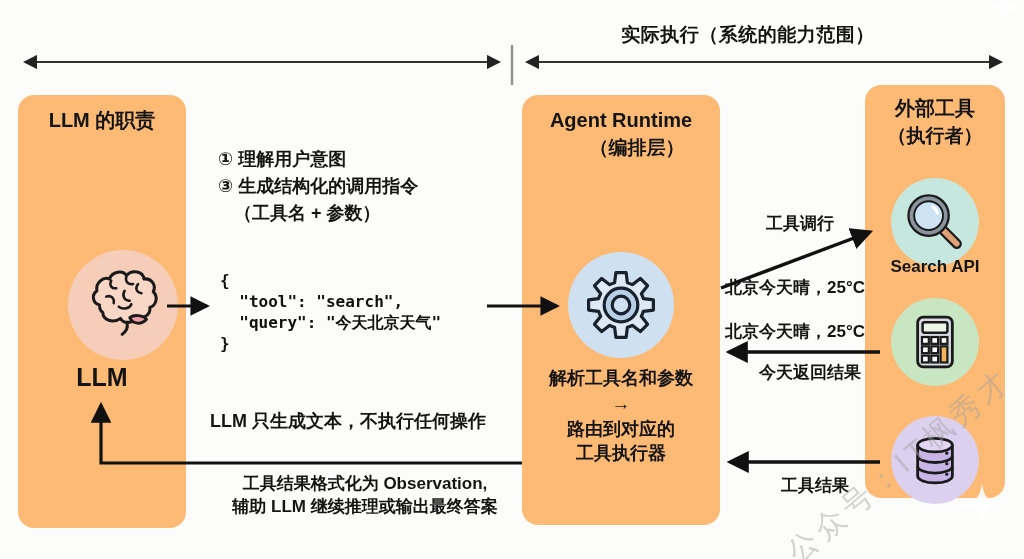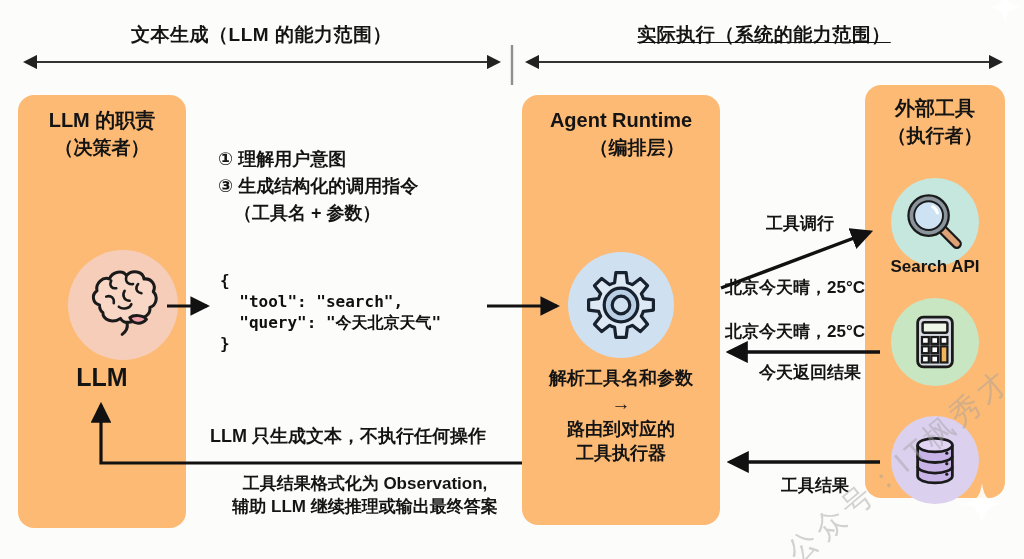--- a/index.html
+++ b/index.html
@@ -23,26 +23,24 @@
   svg.arrow-layer{position:absolute;left:0;top:0;pointer-events:none;}
   .watermark{position:absolute;left:792px;top:536px;transform:rotate(-40deg);transform-origin:0 50%;
              font-size:30px;letter-spacing:5px;color:rgba(160,160,160,.45);font-weight:400;white-space:nowrap;}
   .sparkle{position:absolute;}
 </style>
 </head>
 <body>
 
 <div class="canvas">
 
-  <div class="abs ctr hdr-title" style="left:18px;top:22px;width:487px;">文本生成（LLM 的能力范围）</div>
-  <div class="abs ctr hdr-title" style="left:520px;top:22px;width:488px;text-decoration:underline;">实际执行（系统的能力范围）</div>
+  <div class="abs ctr hdr-title" style="left:504px;top:22px;width:488px;">实际执行（系统的能力范围）</div>
 
   <div class="panel" style="left:18px;top:95px;width:168px;height:433px;">
     <div class="panel-title" style="top:12px;">LLM 的职责</div>
-    <div class="panel-sub" style="top:40px;">（决策者）</div>
     <div class="icon-circle" style="left:50px;top:155px;width:110px;height:110px;background:#f6cdb9;">
       <svg width="84" height="84" viewBox="0 0 100 100">
         <path d="M22,50 C14,48 12,38 19,33 C17,24 26,16 34,19 C37,10 50,8 54,15 C61,7 74,10 75,19
                  C84,18 90,27 86,34 C92,40 90,50 82,53 C83,61 75,67 68,64 C63,72 51,73 47,66
                  C38,72 26,68 26,59 C23,57 22,53 22,50 Z" fill="#f8d7c6" stroke="#1a1a1a" stroke-width="3.6" stroke-linejoin="round"></path>
         <path d="M58,65 C61,73 72,74 78,67 C74,62 63,61 58,65 Z" fill="#ef9ea6" stroke="#1a1a1a" stroke-width="3.4" stroke-linejoin="round"></path>
         <path d="M55,72 C56,78 53,82 49,85" fill="none" stroke="#1a1a1a" stroke-width="3.6" stroke-linecap="round"></path>
         <path d="M36,21 C33,27 37,31 42,30 M54,16 C52,23 57,26 62,25 M30,40 C36,38 40,42 39,48
                  M52,33 C48,39 52,45 58,45 M68,25 C64,30 66,35 72,36 M45,52 C50,56 58,54 60,49" fill="none" stroke="#1a1a1a" stroke-width="3" stroke-linecap="round"></path>
       </svg>
@@ -152,21 +150,21 @@
     <div>① 理解用户意图</div>
     <div>③ 生成结构化的调用指令</div>
     <div class="indent">（工具名 + 参数）</div>
   </div>
 
   <pre class="code abs" style="left:220px;top:270px;">{
   "tool": "search",
   "query": "今天北京天气"
 }</pre>
 
-  <div class="abs note ctr" style="left:190px;top:424px;width:316px;">LLM 只生成文本，不执行任何操作</div>
+  <div class="abs note ctr" style="left:190px;top:409px;width:316px;">LLM 只生成文本，不执行任何操作</div>
 
   <div class="abs obs" style="left:208px;top:472px;width:314px;">
     <div>工具结果格式化为 Observation,</div>
     <div>辅助 LLM 继续推理或输出最终答案</div>
   </div>
 
   <div class="flow-label" style="left:740px;top:212px;width:120px;">工具调行</div>
   <div class="flow-label" style="left:716px;top:276px;width:158px;">北京今天晴，25°C</div>
   <div class="flow-label" style="left:716px;top:320px;width:158px;">北京今天晴，25°C</div>
   <div class="flow-label" style="left:735px;top:361px;width:150px;">今天返回结果</div>

